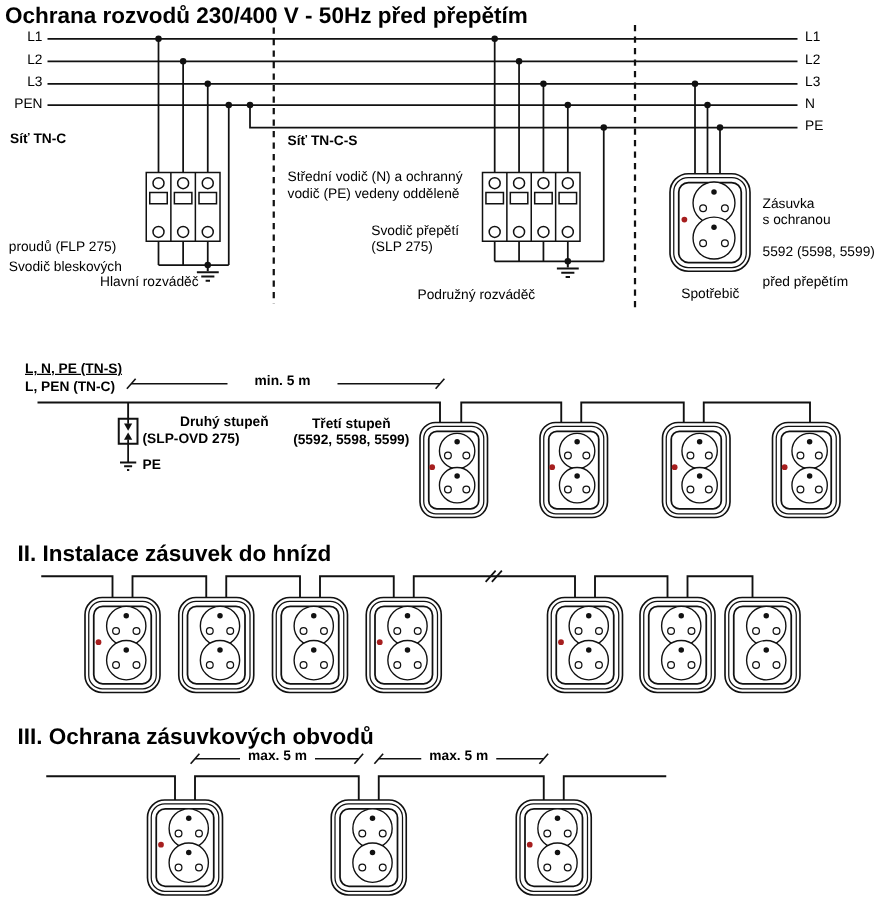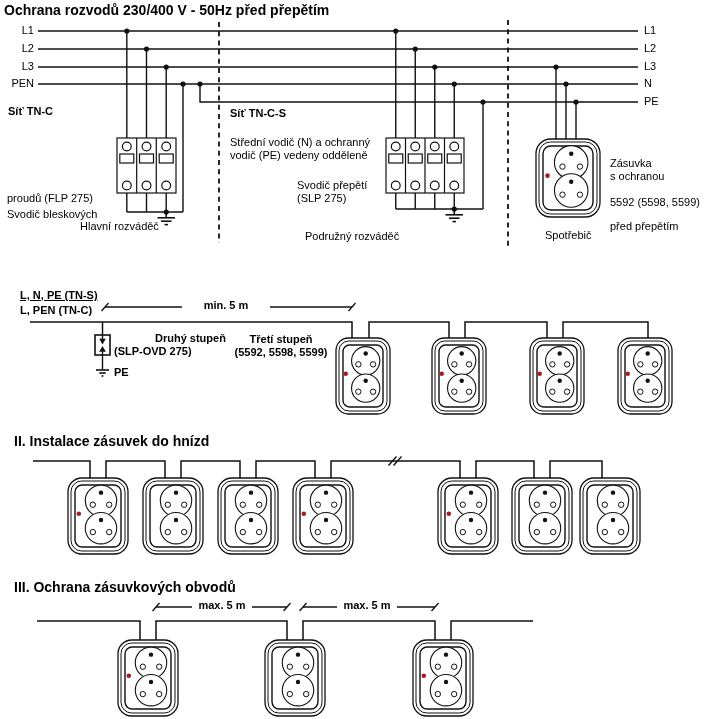--- a/index.html
+++ b/index.html
@@ -2,21 +2,21 @@
 <html><head>
 <meta charset="utf-8">
 <style>
   html,body{margin:0;padding:0;background:#fff;}
   #stage{position:relative;width:707px;height:719px;background:#fff;overflow:hidden;
          font-family:"Liberation Sans",sans-serif;}
   #art{position:absolute;left:0;top:0;}
   .lbl{position:absolute;font-family:"Liberation Sans",sans-serif;font-size:11px;
        color:#000;white-space:nowrap;line-height:1.15;}
   .b{font-weight:bold;}
-  .h{font-size:14px;font-weight:bold;}
+  .h{font-size:18px;font-weight:bold;}
   .ra{text-align:right;}
   .ctr{text-align:center;}
 </style>
 </head>
 <body>
 
 <div id="stage">
 
   <svg id="art" width="707" height="719" viewBox="0 0 707 719">
 
@@ -407,32 +407,32 @@
   <div class="lbl b" style="left:230px;top:107px;">Síť TN-C-S</div>
   <div class="lbl" style="left:230px;top:136px;">Střední vodič (N) a ochranný</div>
   <div class="lbl" style="left:230px;top:149px;">vodič (PE) vedeny odděleně</div>
 
   <div class="lbl" style="left:7px;top:179px;margin-top:29px;">Svodič bleskových</div>
   <div class="lbl" style="left:7px;top:192px;text-align:center;">proudů (FLP 275)</div>
   <div class="lbl" style="left:297px;top:179px;">Svodič přepětí</div>
   <div class="lbl" style="left:297px;top:192px;">(SLP 275)</div>
 
   <div class="lbl" style="left:80px;top:220px;">Hlavní rozváděč</div>
-  <div class="lbl" style="left:295px;top:230px;padding-left:10px;">Podružný rozváděč</div>
+  <div class="lbl" style="left:324px;top:230px;padding-left:10px;">Podružný rozváděč</div>
 
   <div class="lbl" style="left:610px;top:157px;">Zásuvka</div>
   <div class="lbl" style="left:610px;top:170px;">s ochranou</div>
   <div class="lbl" style="left:610px;top:183px;margin-top:37px;">před přepětím</div>
   <div class="lbl" style="left:610px;top:196px;">5592 (5598, 5599)</div>
   <div class="lbl" style="left:545px;top:229px;">Spotřebič</div>
 
   <div class="lbl b" style="left:20px;top:289px;text-decoration:underline;">L, N, PE (TN-S)</div>
   <div class="lbl b" style="left:20px;top:304px;">L, PEN (TN-C)</div>
   <div class="lbl b ctr" style="left:182px;width:88px;top:299px;">min. 5 m</div>
-  <div class="lbl b" style="left:119px;top:332px;padding-left:36px;">Druhý stupeň</div>
+  <div class="lbl b" style="left:108px;top:332px;padding-left:36px;">Druhý stupeň</div>
   <div class="lbl b" style="left:114px;top:345px;">(SLP-OVD 275)</div>
   <div class="lbl b" style="left:114px;top:366px;">PE</div>
   <div class="lbl b ctr" style="left:232px;width:98px;top:333px;">Třetí stupeň</div>
   <div class="lbl b ctr" style="left:232px;width:98px;top:346px;">(5592, 5598, 5599)</div>
 
   <div class="lbl h" style="left:14px;top:579px;">III. Ochrana zásuvkových obvodů</div>
 
   <div class="lbl h" style="left:14px;top:433px;">II. Instalace zásuvek do hnízd</div>
   <div class="lbl b ctr" style="left:192px;width:60px;top:599px;">max. 5 m</div>
   <div class="lbl b ctr" style="left:337px;width:60px;top:599px;">max. 5 m</div>

